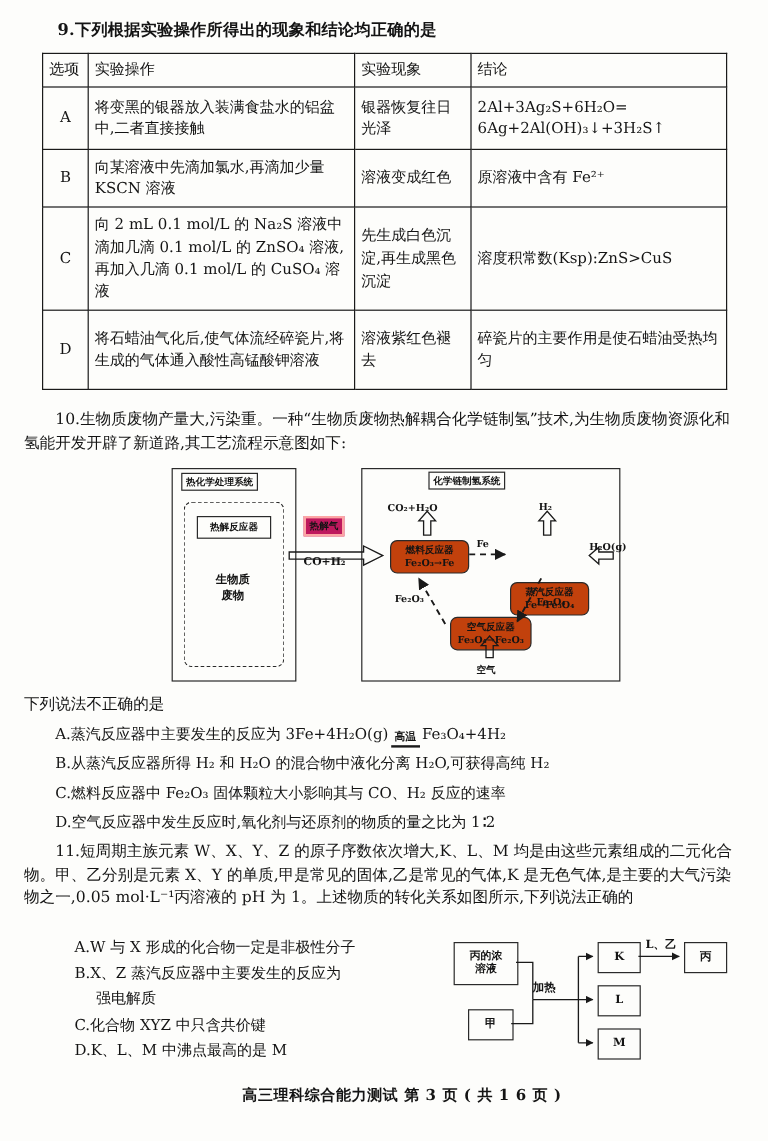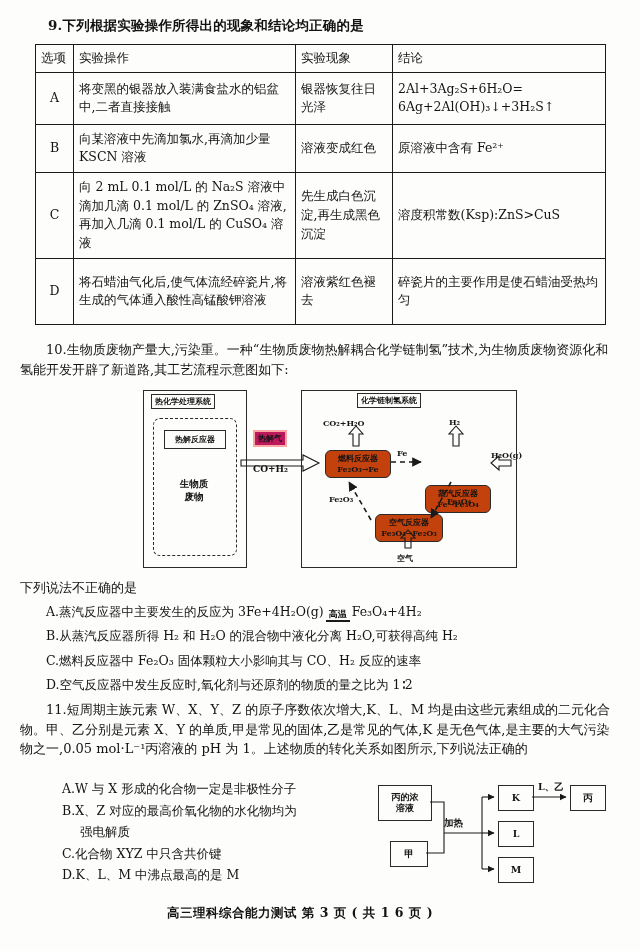--- a/index.html
+++ b/index.html
@@ -126,21 +126,21 @@
   #b-L{left:120px;top:38px;width:34px;height:24px;}
   #b-M{left:120px;top:74px;width:34px;height:24px;}
   #b-bing2{left:192px;top:2px;width:34px;height:24px;}
   #lbl-heat{position:absolute;left:66px;top:34px;font-size:9.5px;font-weight:bold;}
   #lbl-lz{position:absolute;left:160px;top:-2px;font-size:9.5px;font-weight:bold;}
   .tsvg{position:absolute;left:0;top:0;width:230px;height:104px;}
 
   
   #footer{
     position:absolute;left:0;top:905px;width:600px;text-align:center;
-    font-size:12.5px;font-weight:bold;letter-spacing:.5px;
+    font-size:12.5px;font-weight:bold;letter-spacing:.5px;padding-left:35px;
   }
 </style>
 </head>
 <body>
 
 <div class="page">
 
   <div id="q9-stem" class="qhead">9.下列根据实验操作所得出的现象和结论均正确的是</div>
 
   <table class="exam">
@@ -260,21 +260,21 @@
     <div class="opt"><span>A.蒸汽反应器中主要发生的反应为 3Fe+4H₂O(g)</span><span class="cond">高温</span><span>Fe₃O₄+4H₂</span></div>
     <div class="opt">B.从蒸汽反应器所得 H₂ 和 H₂O 的混合物中液化分离 H₂O,可获得高纯 H₂</div>
     <div class="opt">C.燃料反应器中 Fe₂O₃ 固体颗粒大小影响其与 CO、H₂ 反应的速率</div>
     <div class="opt">D.空气反应器中发生反应时,氧化剂与还原剂的物质的量之比为 1∶2</div>
   </div>
 
   <div id="q11-stem" class="body-txt">11.短周期主族元素 W、X、Y、Z 的原子序数依次增大,K、L、M 均是由这些元素组成的二元化合物。甲、乙分别是元素 X、Y 的单质,甲是常见的固体,乙是常见的气体,K 是无色气体,是主要的大气污染物之一,0.05 mol·L⁻¹丙溶液的 pH 为 1。上述物质的转化关系如图所示,下列说法正确的</div>
 
   <div id="q11-opts">
     <div class="opt">A.W 与 X 形成的化合物一定是非极性分子</div>
-    <div class="opt">B.X、Z 对应的最高价氧化物的水化物均为</div>
+    <div class="opt">B.X、Z 蒸汽反应器中主要发生的反应为</div>
     <div class="opt cont">强电解质</div>
     <div class="opt">C.化合物 XYZ 中只含共价键</div>
     <div class="opt">D.K、L、M 中沸点最高的是 M</div>
   </div>
 
   <div id="tdiag">
     <div class="tbox" id="b-bing">
       <div>
         <span>丙的浓</span><br>
         <span>溶液</span>

